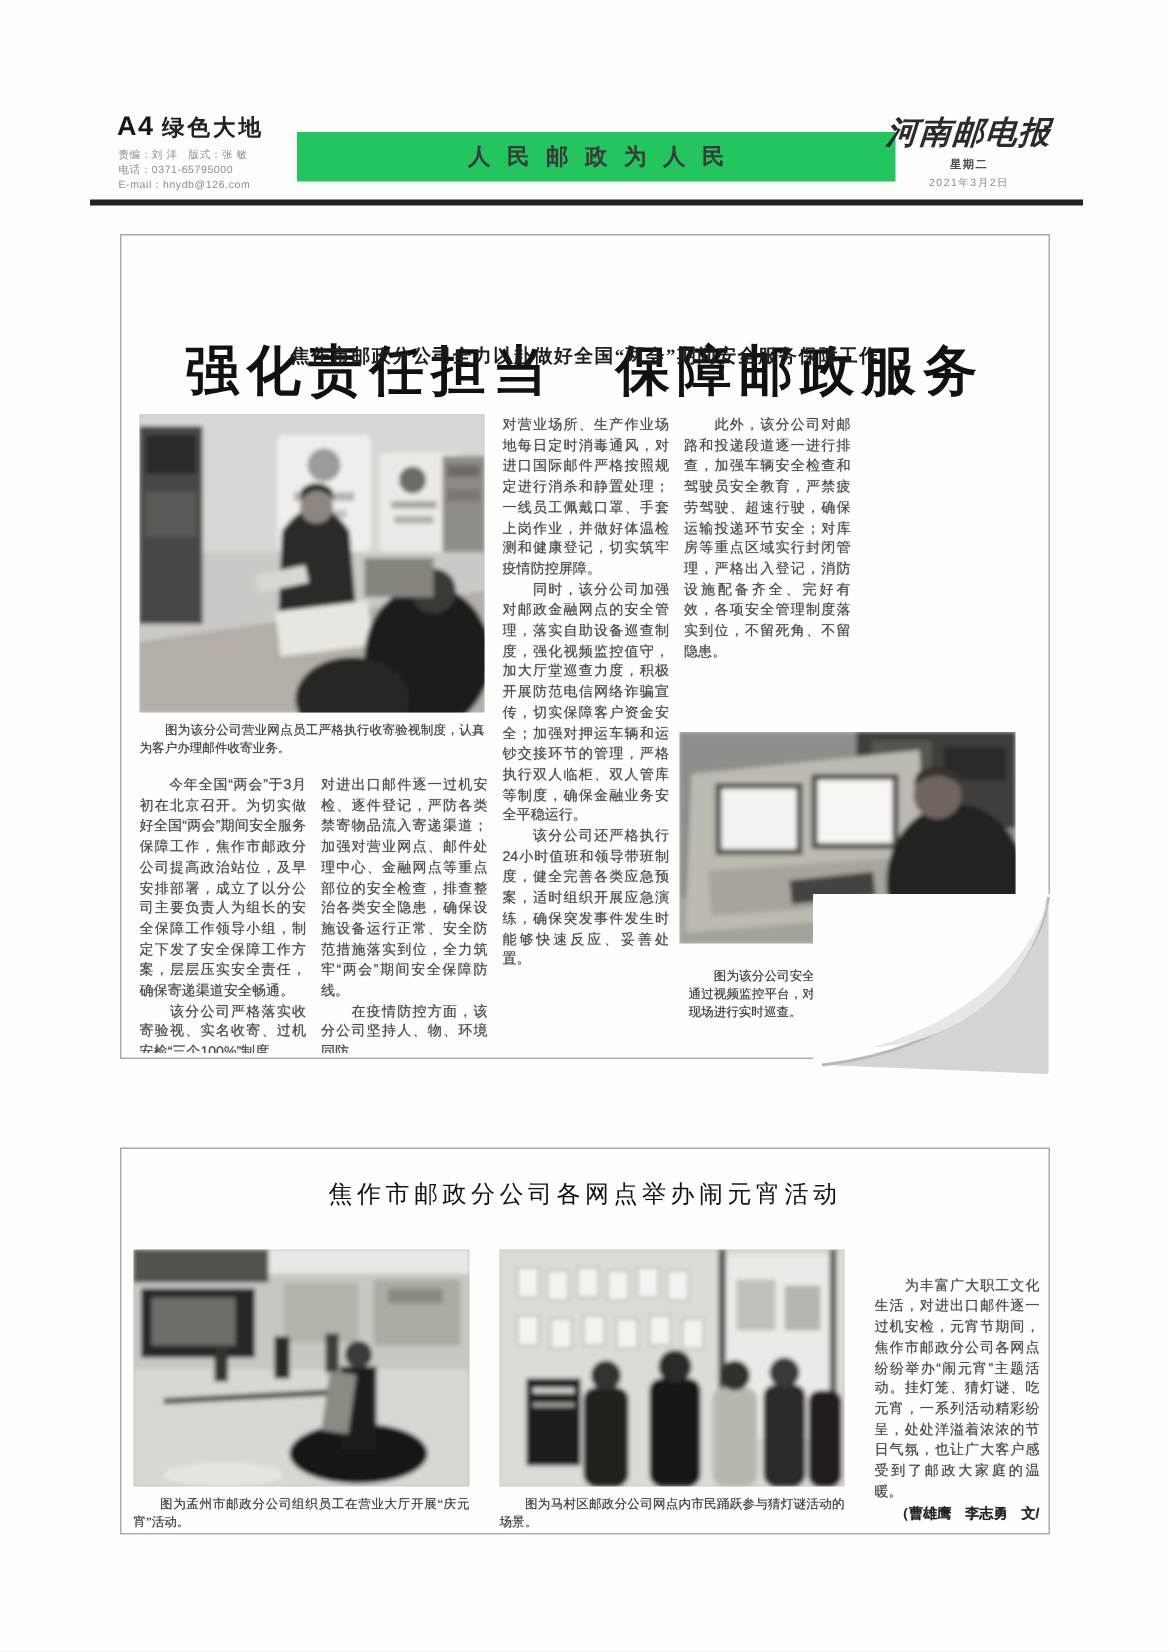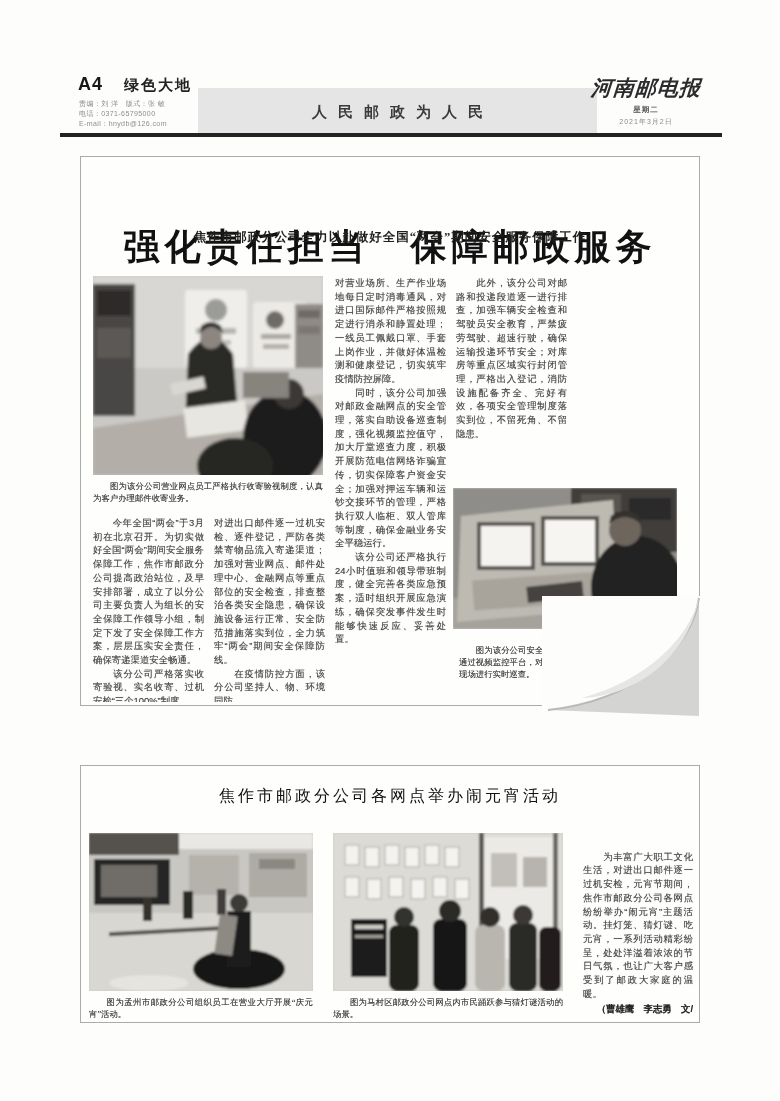--- a/index.html
+++ b/index.html
@@ -3,25 +3,25 @@
 <meta charset="utf-8">
 <style>
   html,body{margin:0;padding:0;background:#e9e9e7;}
   #page{
     position:relative;width:780px;height:1101px;margin:0 auto;
     background:#fdfdfc;overflow:hidden;
     font-family:"Liberation Sans","DejaVu Sans",sans-serif;
     color:#333;
   }
   
-  .edition{position:absolute;left:78px;top:74px;display:flex;align-items:baseline;gap:21px;}
+  .edition{position:absolute;left:78px;top:74px;display:flex;align-items:baseline;gap:5px;}
   .ed-no{font-size:18px;font-weight:900;color:#171717;letter-spacing:1px;}
   .ed-sec{font-size:15px;font-weight:700;color:#222;letter-spacing:2px;}
   .info{position:absolute;left:79px;top:99px;font-size:7px;line-height:10px;color:#8d8d8b;letter-spacing:0.4px;}
-  .banner{position:absolute;left:198px;top:88px;width:399px;height:48px;background:#e5e5e5;
+  .banner{position:absolute;left:198px;top:88px;width:399px;height:33px;background:#22c55e;
     display:flex;align-items:center;justify-content:center;}
   .banner span{font-size:15px;font-weight:900;color:#3a3a3a;letter-spacing:11px;text-indent:11px;}
   .masthead{position:absolute;left:578px;top:74px;width:136px;text-align:center;}
   .mast-title{font-size:21px;font-weight:900;font-style:italic;color:#2b2b2b;
     font-family:"Liberation Serif","DejaVu Serif",serif;transform:skewX(-4deg);letter-spacing:1px;}
   .mast-week{font-size:7.5px;color:#4d4d4d;font-weight:bold;margin-top:3px;letter-spacing:1px;}
   .mast-date{font-size:7px;color:#8a8a88;margin-top:2px;letter-spacing:1px;}
   .rule{position:absolute;left:60px;top:133px;width:662px;height:4px;background:#232323;}
   
   .main-box{position:absolute;left:80px;top:156px;width:618px;height:548px;border:1px solid #ababa9;background:#fefefd;}

